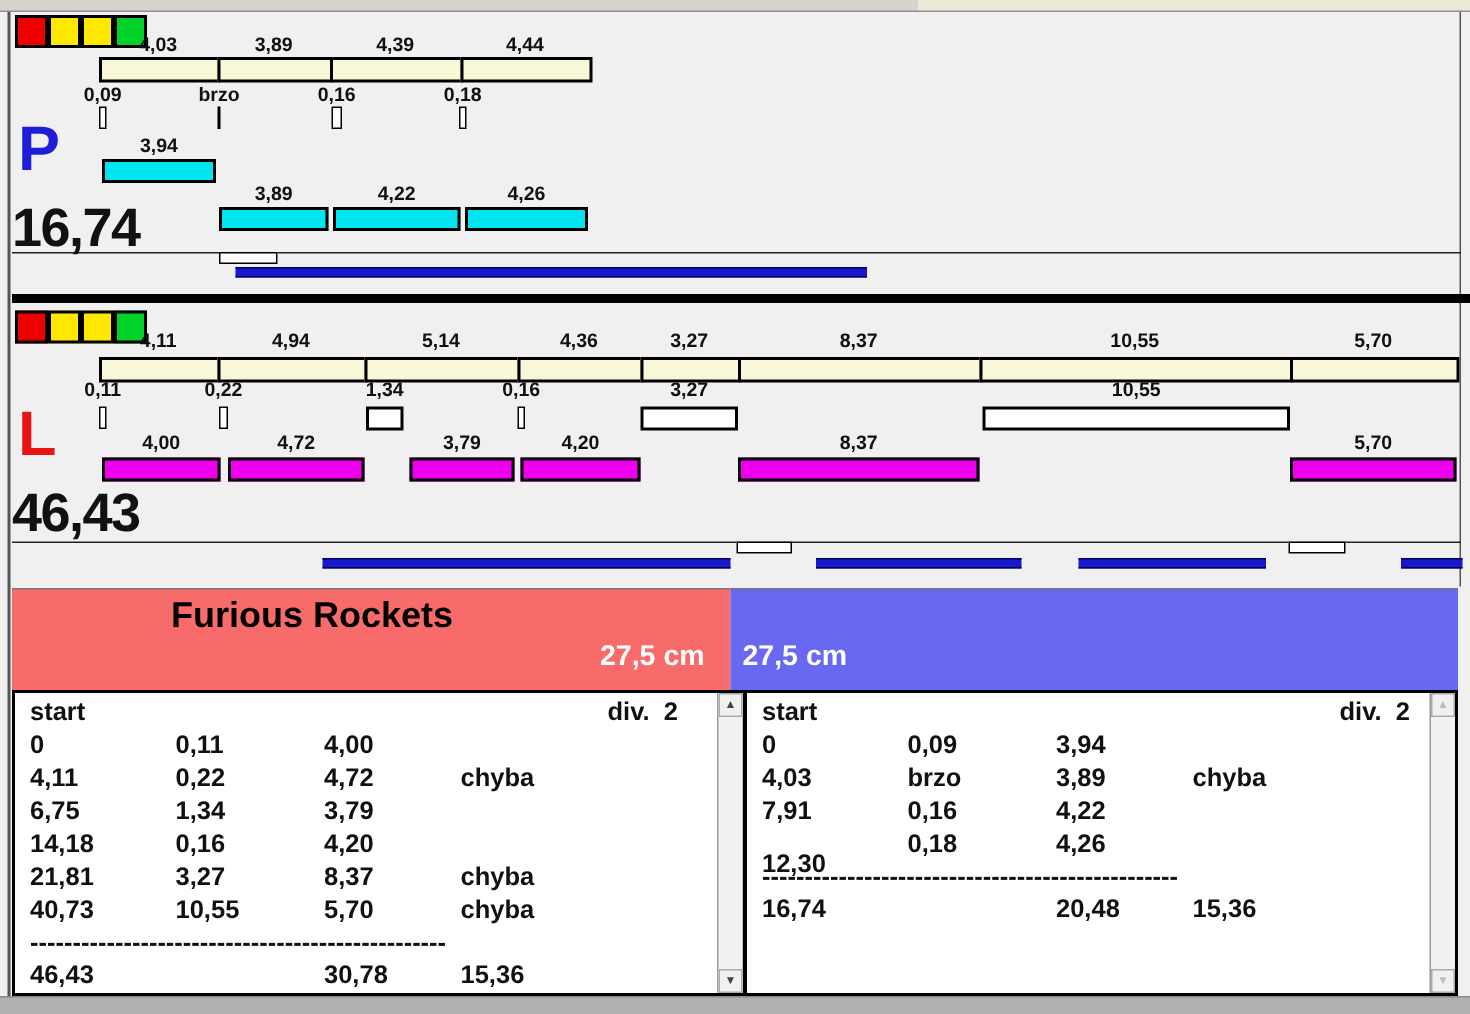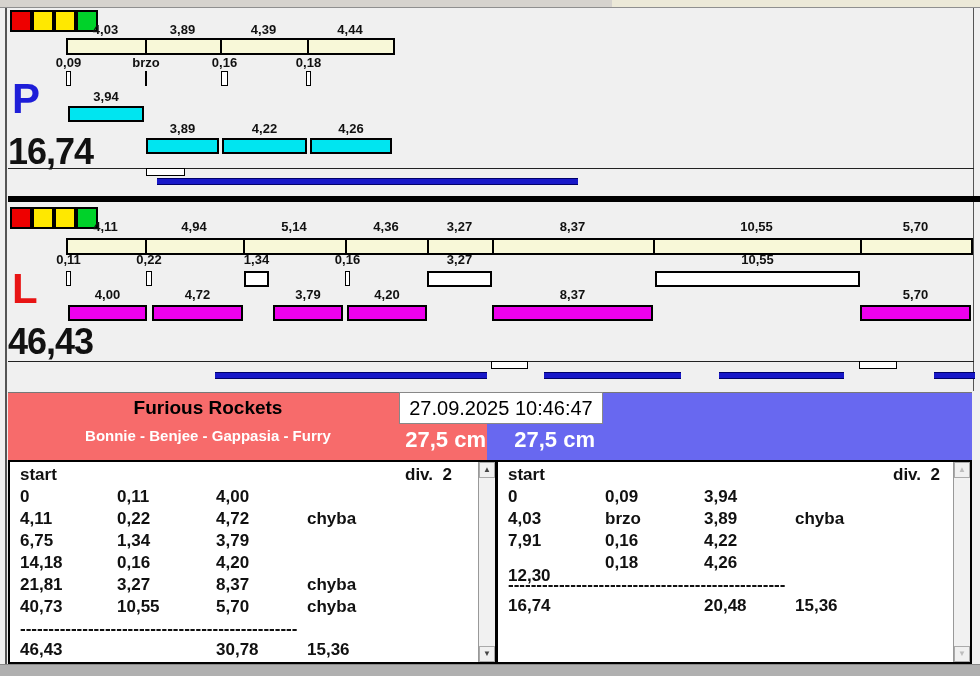--- a/index.html
+++ b/index.html
@@ -14,23 +14,23 @@
   .tickline{position:absolute;background:#000;}
   .tickbox{position:absolute;box-sizing:border-box;border:1px solid #000;background:#fff;}
   .wbox{position:absolute;box-sizing:border-box;border:2px solid #000;background:#fff;}
   .basebox{position:absolute;box-sizing:border-box;border:1px solid #000;background:#fff;}
   .bluebar{position:absolute;background:#1818c8;border-top:1px solid #00006a;border-bottom:1px solid #00006a;box-sizing:border-box;}
   .biglabel{position:absolute;font-weight:bold;line-height:1;}
   .light{width:18px;height:18px;border:2px solid #000;box-sizing:content-box;}
   .lights{position:absolute;display:flex;}
   .hline{position:absolute;background:#222;height:1px;}
   .teampanel{position:absolute;top:392px;height:68px;border-top:1px solid #777;box-sizing:border-box;}
-  .tname{position:absolute;top:4px;font-size:19px;font-weight:bold;text-align:center;white-space:nowrap;}
+  .tname{position:absolute;top:4px;font-size:24px;font-weight:bold;text-align:center;white-space:nowrap;}
   .tmembers{position:absolute;top:34px;font-size:15px;font-weight:bold;color:#fff;text-align:center;white-space:nowrap;}
-  .theight{position:absolute;top:34px;font-size:22px;font-weight:bold;color:#fff;text-align:right;}
+  .theight{position:absolute;top:34px;font-size:19px;font-weight:bold;color:#fff;text-align:left;}
   #clockbox{position:absolute;left:399px;top:392px;width:204px;height:32px;background:#fff;border:1px solid #888;
     box-sizing:border-box;z-index:5;display:flex;align-items:center;justify-content:center;
     font-size:20px;color:#000;}
   .rtable{position:absolute;top:460px;height:204px;background:#fff;border:2px solid #000;box-sizing:border-box;}
   .cell{position:absolute;font-size:17px;font-weight:bold;color:#111;white-space:pre;}
   .dashes{position:absolute;font-size:17px;font-weight:bold;color:#111;width:277px;height:16px;overflow:hidden;white-space:nowrap;line-height:14px;}
   .sbar{position:absolute;right:0;top:0;bottom:0;width:17px;background:#f1f1f1;border-left:1px solid #999;box-sizing:border-box;}
   .sbtn{position:absolute;left:0;width:16px;height:16px;background:#f0f0f0;border:1px solid #aaa;box-sizing:border-box;
     display:flex;align-items:center;justify-content:center;font-size:8px;line-height:8px;}
   .topstrip{position:absolute;top:0;height:8px;}
@@ -138,29 +138,27 @@
       <div class="basebox" style="left: 491px; top: 361px; width: 37px; height: 8px;"></div>
       <div class="basebox" style="left: 859px; top: 361px; width: 38px; height: 8px;"></div>
       <div class="bluebar" style="left: 215px; top: 372px; width: 272px; height: 7px;"></div>
       <div class="bluebar" style="left: 544px; top: 372px; width: 137px; height: 7px;"></div>
       <div class="bluebar" style="left: 719px; top: 372px; width: 125px; height: 7px;"></div>
       <div class="bluebar" style="left: 934px; top: 372px; width: 41px; height: 7px;"></div>
     </div>
 
   <div class="teampanel" id="teamL" style="left: 8px; width: 479px; background: rgb(247, 107, 107);">
     <div class="tname" style="left: 8px; width: 384px; color: rgb(0, 0, 0);" id="teamLname">Furious Rockets</div>
-    <div class="tmembers" style="left:8px;width:384px;">Bonnie - Benjee - Gappasia - Furry</div>
     <div class="theight" style="left:392px;width:86px;">27,5 cm</div>
   </div>
 
   <div class="teampanel" id="teamR" style="left: 487px; width: 485px; background: rgb(104, 104, 240);">
     <div class="theight" style="left:8px;width:100px;">27,5 cm</div>
   </div>
 
-  <div id="clockbox">27.09.2025 10:46:47</div>
 
   <div id="table-left" class="rtable" style="left: 8px; width: 489px;">
       <div class="cell" style="left: 10px; top: 3px;">start</div>
       <div class="cell" style="left: 395px; top: 3px;">div.  2</div>
       <div class="cell" style="left: 10px; top: 25px;">0</div>
       <div class="cell" style="left: 107px; top: 25px;">0,11</div>
       <div class="cell" style="left: 206px; top: 25px;">4,00</div>
       <div class="cell" style="left: 10px; top: 47px;">4,11</div>
       <div class="cell" style="left: 107px; top: 47px;">0,22</div>
       <div class="cell" style="left: 206px; top: 47px;">4,72</div>

